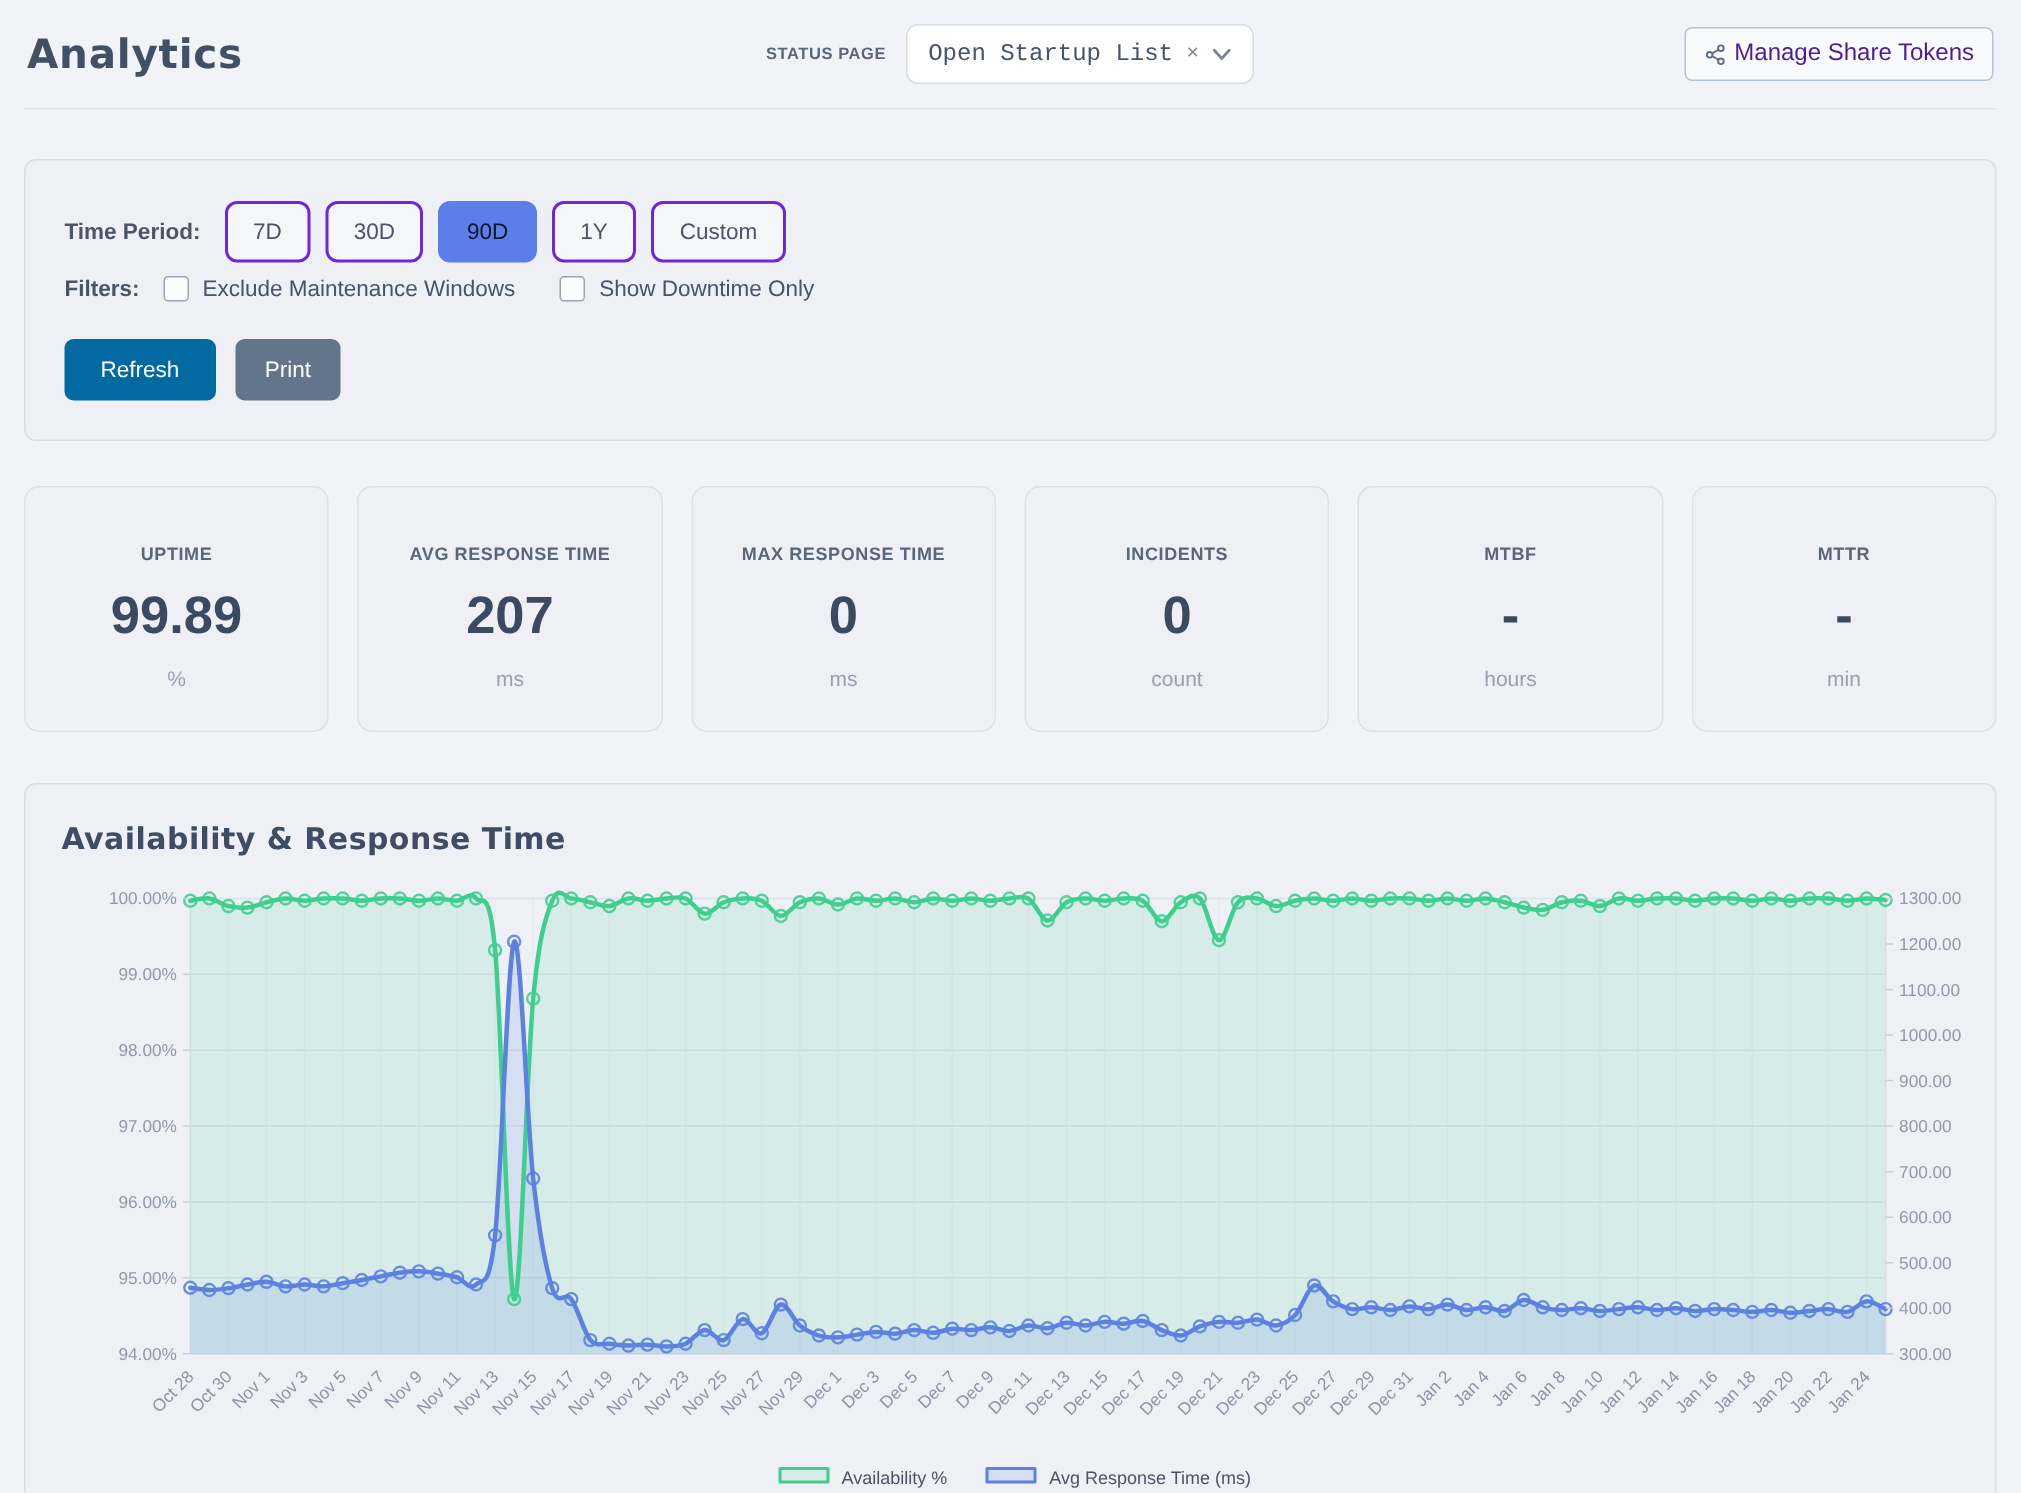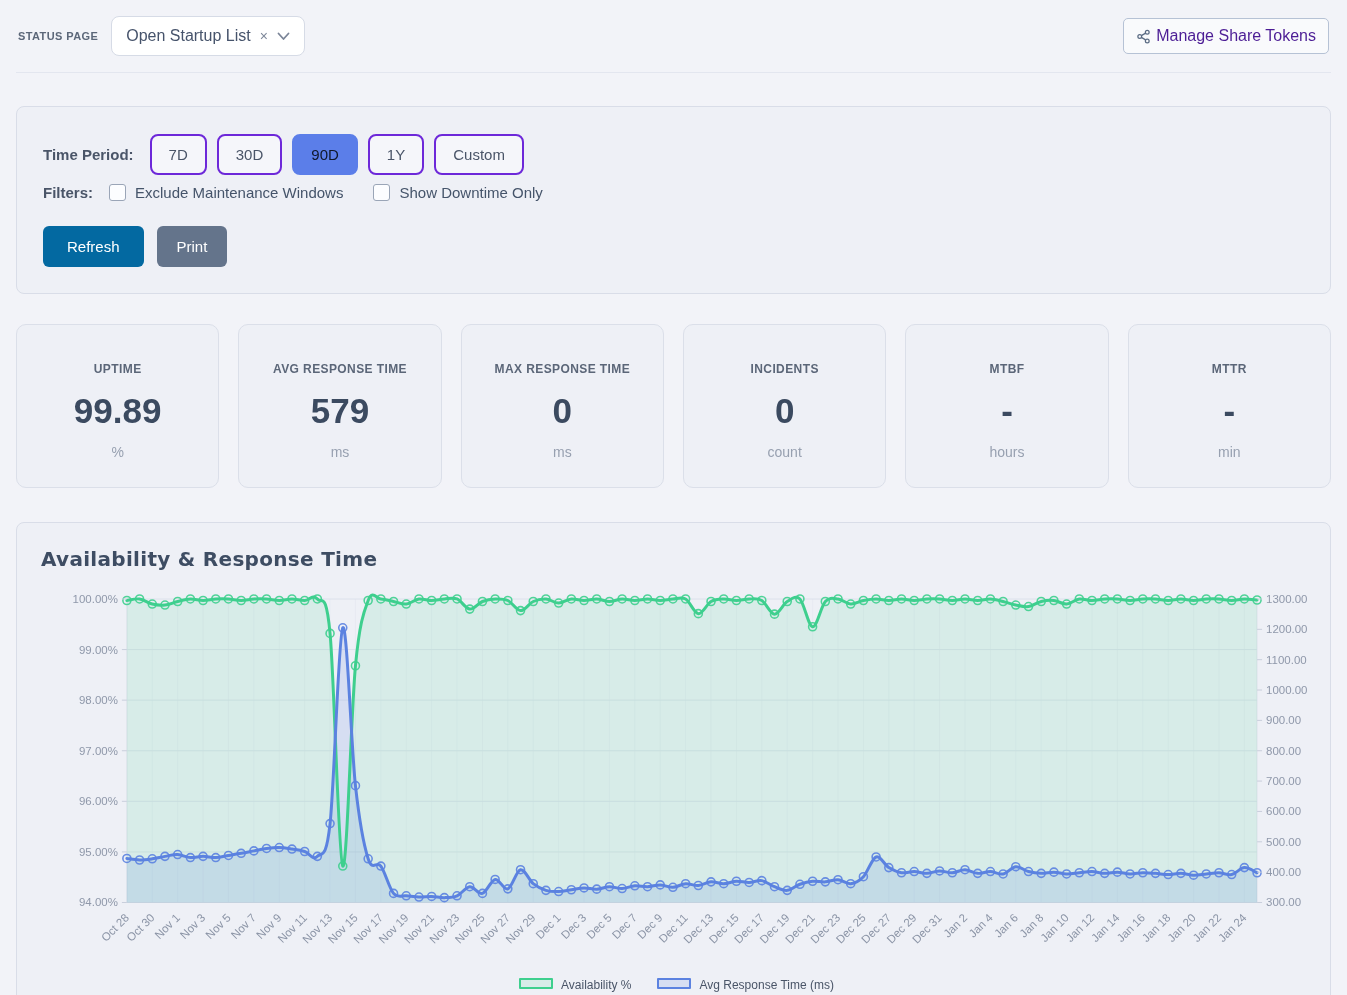--- a/index.html
+++ b/index.html
@@ -11,21 +11,21 @@
   }
   .page { padding: 14px 16px 20px 16px; }
 
   
   .topbar { display: flex; align-items: center; padding: 2px 2px 16px 2px; border-bottom: 1px solid #e3e6ef; }
   .topbar .left  { flex: 1; }
   .topbar .mid   { flex: 0 0 auto; display: flex; align-items: center; }
   .topbar .right { flex: 1; display: flex; justify-content: flex-end; }
   .brand-title { font-family: "DejaVu Sans", "Liberation Sans", sans-serif; font-size: 27px; font-weight: 700; color: #415064; letter-spacing: .5px; }
   .status-label { font-size: 11px; font-weight: 600; color: #5c6779; letter-spacing: .4px; margin-right: 13px; }
-  .status-select { display: inline-flex; align-items: center; gap: 9px; background: #ffffff; border: 1px solid #d6dbe6; border-radius: 8px; padding: 10px 14px; cursor: pointer; }
+  .status-select { display: inline-flex; align-items: center; gap: 9px; background: #ffffff; border: 1px solid #d6dbe6; border-radius: 8px; padding: 10px 14px; cursor: pointer; font-family: Liberation Mono, monospace; }
   .status-select .value { font-size: 16px; color: #46536b; }
   .status-select .clear { font-size: 14px; color: #7d8799; line-height: 1; }
   .status-select svg { display: block; }
   .btn-outline { display: inline-flex; align-items: center; gap: 5px; background: rgba(255,255,255,.55); border: 1px solid #b6c2d5; border-radius: 5px; padding: 8px 12px; font-size: 16px; color: #4c1d95; cursor: pointer; }
   .btn-outline svg { display: block; }
 
   
   .panel { background: #eef0f6; border: 1px solid #d9dde8; border-radius: 8px; }
 
   .filter-panel { margin-top: 33px; padding: 27px 26px 26px 26px; }
@@ -56,20 +56,23 @@
   .legend-row { display: flex; justify-content: center; align-items: center; gap: 26px; margin-top: 2px; padding-bottom: 4px; }
   .legend-item { display: inline-flex; align-items: flex-start; gap: 8px; font-size: 12px; color: #4a5568; cursor: pointer; }
   .legend-swatch { width: 34px; height: 11px; border-style: solid; border-width: 2.5px; border-radius: 1px; display: inline-block; }
 </style>
 </head>
 <body>
 
 <div class="page">
 
   <div class="topbar">
+    <div class="left">
+      <span class="brand-title">Analytics</span>
+    </div>
     <div class="mid">
       <span class="status-label">STATUS PAGE</span>
       <span class="status-select">
         <span class="value">Open Startup List</span>
         <span class="clear">×</span>
         <span>
             <svg width="13" height="9" viewBox="0 0 13 9">
               <polyline points="1.5,1.5 6.5,7 11.5,1.5" fill="none" stroke="#7b8598" stroke-width="1.8" stroke-linecap="round" stroke-linejoin="round"></polyline>
             </svg>
           </span>
@@ -118,21 +121,21 @@
   </div>
 
   <div class="stats-grid">
     <div class="stat-card">
       <div class="stat-label">UPTIME</div>
       <div class="stat-value">99.89</div>
       <div class="stat-unit">%</div>
     </div>
     <div class="stat-card">
       <div class="stat-label">AVG RESPONSE TIME</div>
-      <div class="stat-value">579</div>
+      <div class="stat-value">207</div>
       <div class="stat-unit">ms</div>
     </div>
     <div class="stat-card">
       <div class="stat-label">MAX RESPONSE TIME</div>
       <div class="stat-value">0</div>
       <div class="stat-unit">ms</div>
     </div>
     <div class="stat-card">
       <div class="stat-label">INCIDENTS</div>
       <div class="stat-value">0</div>

